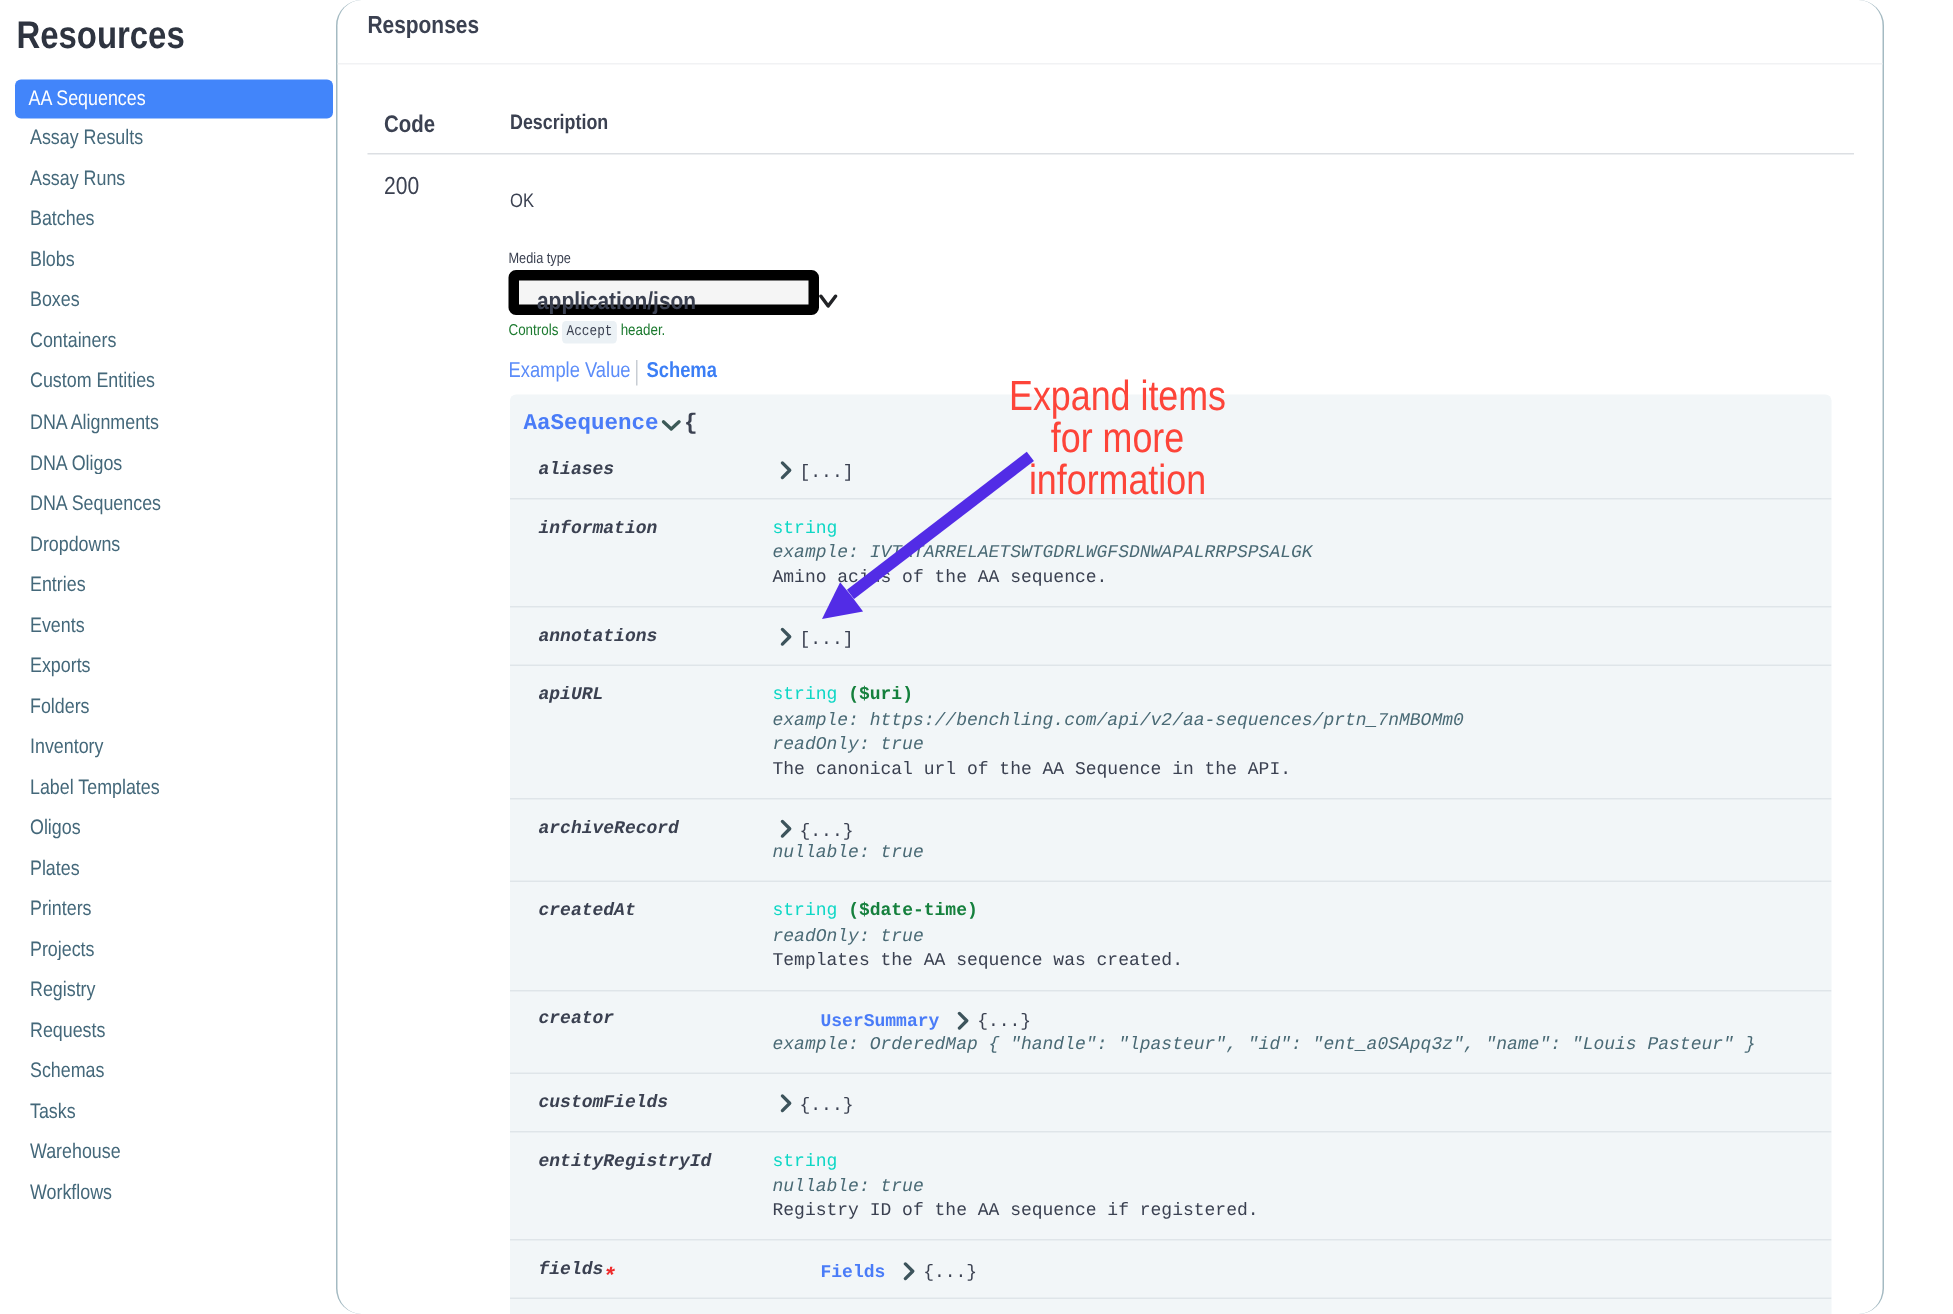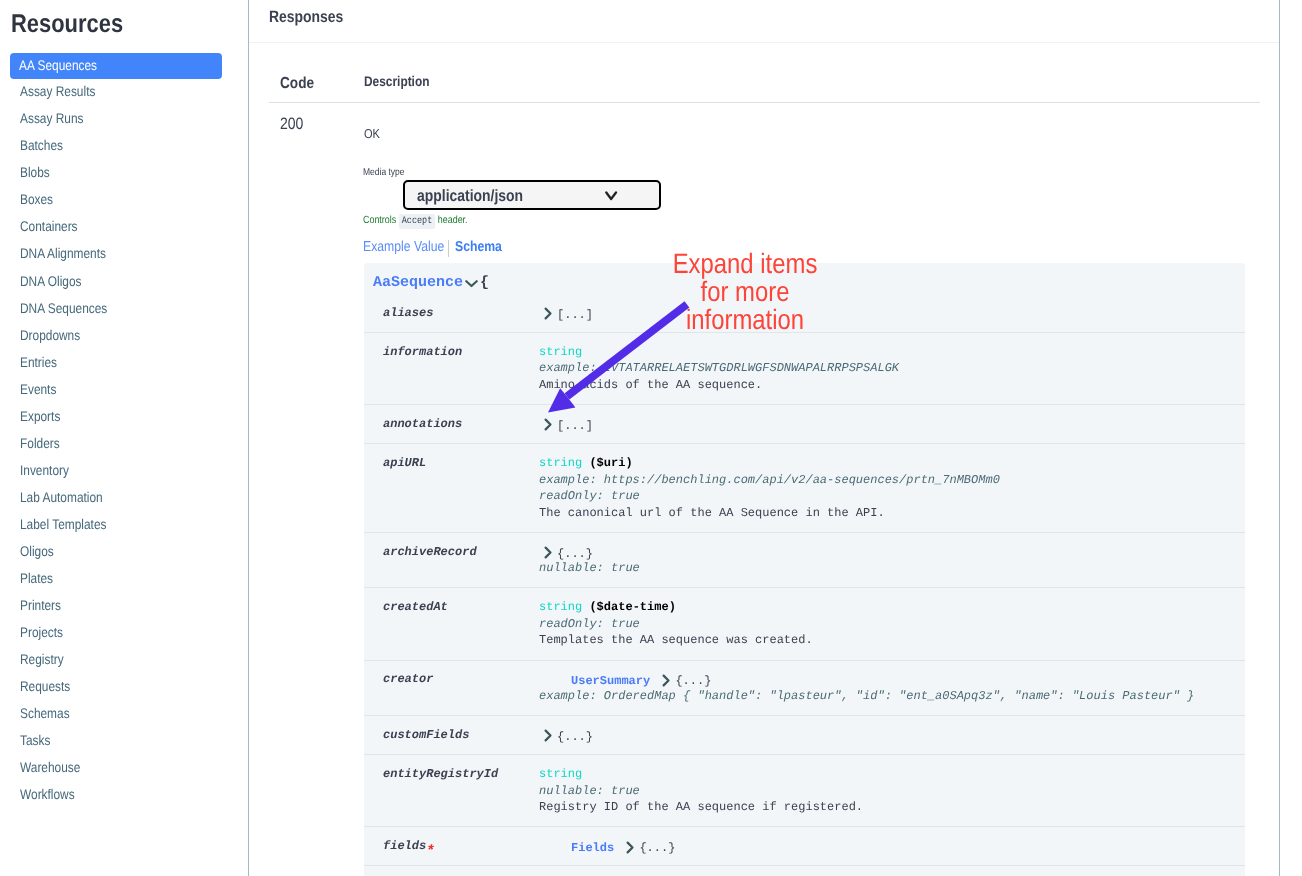--- a/index.html
+++ b/index.html
@@ -17,33 +17,33 @@
   
   .sidebar{position:absolute;left:0;top:0;width:237px;height:876px;background:#fff;}
   .sidebar-title{position:absolute;left:11px;top:9.5px;font-size:25.8px;font-weight:bold;color:#2e3440;}
   .nav{position:absolute;left:0;top:52.6px;width:237px;}
   .nav-item{height:27.02px;font-size:14px;color:#44687a;box-sizing:border-box;position:relative;}
   .nav-item > span{position:absolute;left:20.3px;top:4px;display:inline-block;transform:scaleX(0.85);transform-origin:left top;white-space:nowrap;}
   .nav-item.active{background:#4285fa;color:#fff;border-radius:4px;margin:0 0 0 10px;width:211.5px;height:26.8px;}
   .nav-item.active > span{left:8.5px;top:4px;}
 
   
-  .content{position:absolute;left:248px;top:0;width:1032px;height:876px;border-left:1px solid #a4bac2;border-right:1px solid #a4bac2;box-sizing:border-box;background:#fff;}
+  .content{position:absolute;left:224px;top:0;width:1032px;height:876px;border-left:1px solid #a4bac2;border-right:1px solid #a4bac2;box-sizing:border-box;background:#fff;border-radius:17px;}
   .responses-head{position:absolute;left:20px;top:8px;font-size:16.4px;font-weight:bold;color:#3b4151;}
   .hr-top{position:absolute;left:0;top:42px;width:1030px;height:1px;background:#f1f2f4;}
 
   .col-code{position:absolute;left:31px;top:75px;font-size:16px;font-weight:bold;color:#3b4151;}
   .col-desc{position:absolute;left:115px;top:73px;font-size:14px;font-weight:bold;color:#3b4151;}
   .hr-head{position:absolute;left:20px;top:101.5px;width:991px;height:1px;background:#dcdfe3;}
 
   .code-200{position:absolute;left:31px;top:115px;font-size:16.5px;color:#3b4151;}
   .ok-text{position:absolute;left:115px;top:126px;font-size:13px;color:#3b4151;}
 
   .medialabel{position:absolute;left:114px;top:167px;font-size:10px;color:#3b4151;}
-  .mediasel{position:absolute;left:114px;top:180px;width:258px;height:30px;box-sizing:border-box;border:2px solid #000000;border-radius:5px;background:#f5f5f5;margin-left:40px;}
+  .mediasel{position:absolute;left:114px;top:180px;width:207px;height:30px;box-sizing:border-box;border:7px solid #000000;border-radius:5px;background:#f5f5f5;}
   .mediasel .val{position:absolute;left:12px;top:5px;font-size:16.4px;font-weight:bold;color:#3b4151;}
   .mediasel .chev{position:absolute;left:200px;top:9px;line-height:0;}
   .ctrl{position:absolute;left:114px;top:214px;font-size:10.5px;color:#1c7a2f;white-space:nowrap;line-height:12.8px;}
   .ctrl code{font-family:"Liberation Mono",monospace;background:#ebf1f5;padding:2.4px 3.5px;border-radius:3px;color:#3b4151;font-size:10px;}
 
   .tabs{position:absolute;left:114px;top:239px;font-size:14.4px;white-space:nowrap;line-height:17px;height:18px;}
   .tabs a{color:#5b8cf9;text-decoration:none;display:inline-block;transform:scaleX(0.85);transform-origin:left top;position:absolute;top:0;}
   .tabs a.t1{left:0;}
   .tabs a.t2{left:92px;}
   .tabs .sep{position:absolute;left:85px;top:1px;width:1px;height:17px;background:#c8cdd4;}
@@ -55,21 +55,21 @@
   .model-title .brace{color:#3b4151;font-weight:bold;}
   .mchev{display:inline-block;margin:0 2px 0 2px;position:relative;top:2px;}
   .prop{display:flex;padding:10.8px 0 10.8px 19px;border-top:1px solid #dfe5e9;}
   .prop:first-of-type{border-top:none;}
   .pname{width:156px;flex:0 0 156px;font-family:"Liberation Mono",monospace;font-size:12px;font-weight:bold;color:#3b4151;line-height:16.5px;font-style:italic;}
   .pval{font-family:"Liberation Mono",monospace;font-size:12px;color:#3b4151;line-height:16.5px;}
   .prop-clipped{height:40px;}
   .pline{line-height:16.5px;height:16.5px;}
   .chv{display:inline-block;position:relative;top:2.5px;left:5px;margin-right:9px;}
   .ptype{color:#0fd7c5;font-weight:normal;}
-  .pfmt{color:#000000;font-weight:bold;}
+  .pfmt{color:#15803d;font-weight:bold;}
   .pex{color:#4a6a75;font-style:italic;}
   .pdesc{color:#3b4151;}
   .pref{color:#4a7cf8;font-weight:bold;margin-left:32px;}
   .req{color:#ef2b2b;font-size:15px;line-height:0;position:relative;top:6px;left:-0.5px;}
   .collapse{color:#3b4151;}
 
   
   .anno{position:absolute;left:745px;top:250px;width:0;font-size:28.1px;color:#fd4439;line-height:28.2px;white-space:nowrap;}
   .anno > div{display:block;height:28.2px;position:relative;}
   .anno > div > span{display:inline-block;position:absolute;left:0;top:0;transform:translateX(-50%) scaleX(0.85);}
@@ -98,20 +98,23 @@
         <div class="nav-item">
           <span>Blobs</span>
         </div>
         <div class="nav-item">
           <span>Boxes</span>
         </div>
         <div class="nav-item">
           <span>Containers</span>
         </div>
         <div class="nav-item">
+          <span>Custom Entities</span>
+        </div>
+        <div class="nav-item">
           <span>DNA Alignments</span>
         </div>
         <div class="nav-item">
           <span>DNA Oligos</span>
         </div>
         <div class="nav-item">
           <span>DNA Sequences</span>
         </div>
         <div class="nav-item">
           <span>Dropdowns</span>
@@ -123,23 +126,20 @@
           <span>Events</span>
         </div>
         <div class="nav-item">
           <span>Exports</span>
         </div>
         <div class="nav-item">
           <span>Folders</span>
         </div>
         <div class="nav-item">
           <span>Inventory</span>
-        </div>
-        <div class="nav-item">
-          <span>Lab Automation</span>
         </div>
         <div class="nav-item">
           <span>Label Templates</span>
         </div>
         <div class="nav-item">
           <span>Oligos</span>
         </div>
         <div class="nav-item">
           <span>Plates</span>
         </div>

